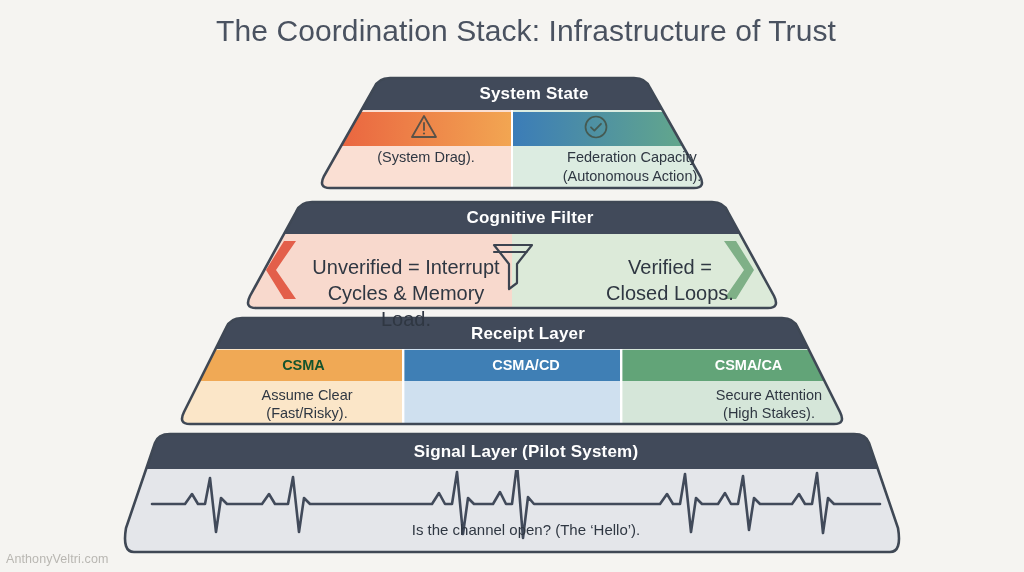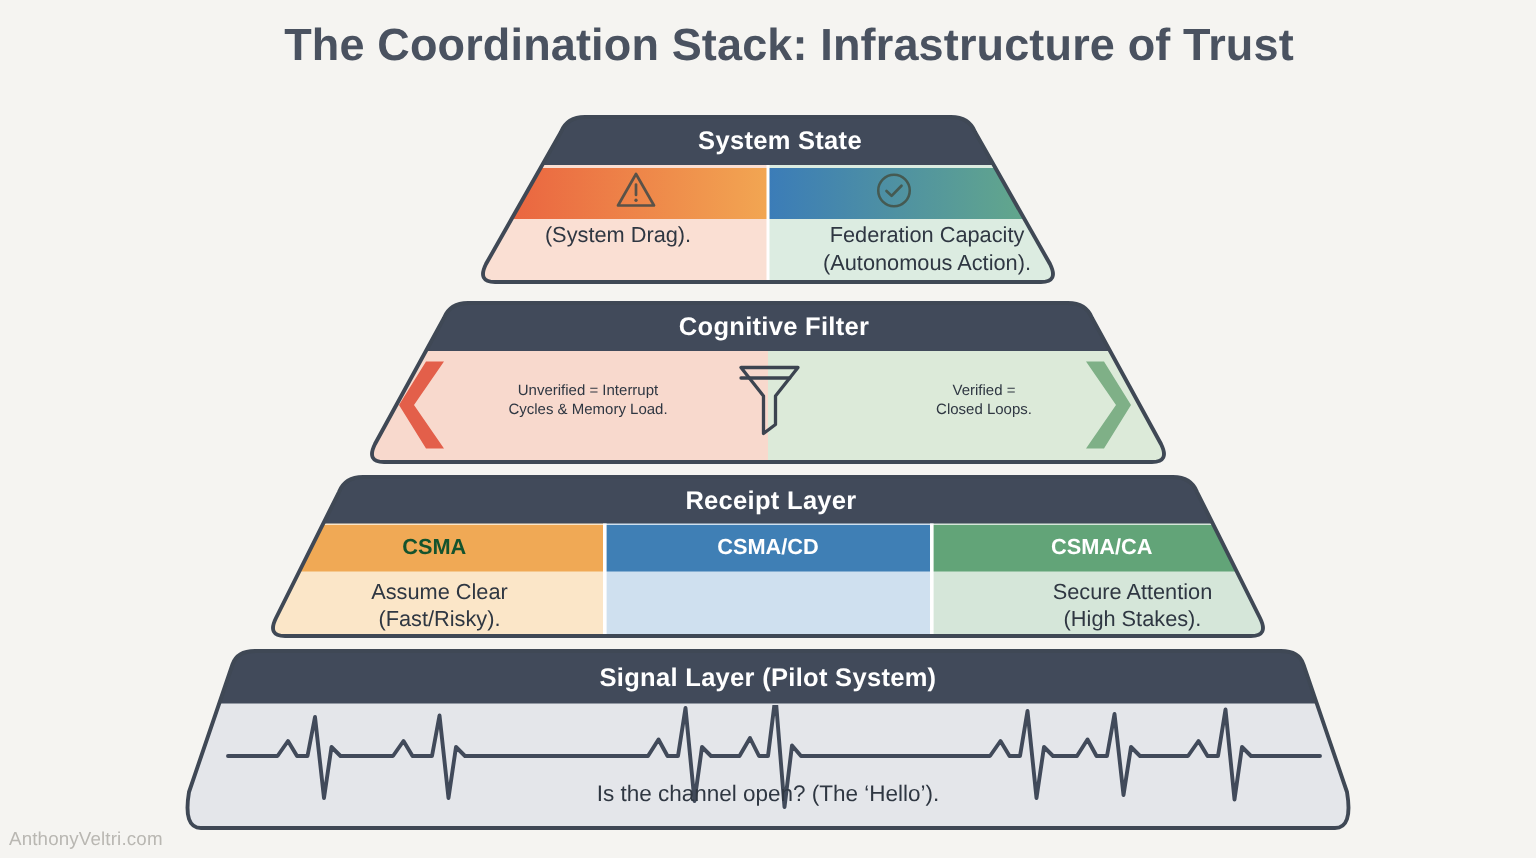--- a/index.html
+++ b/index.html
@@ -25,39 +25,39 @@
   }
 
   
   #page-title {
     position: absolute;
     top: 14px;
     left: 0;
     width: 1024px;
     text-align: center;
     font-size: 30px;
-    font-weight: bold;
+    font-weight: normal;
     color: #4a5260;
     letter-spacing: 0.1px;
     padding-left: 28px;
   }
 
   
   #pyramid-svg {
     position: absolute;
     top: 0;
     left: 0;
     width: 1024px;
     height: 572px;
   }
 
   
   .overlay {
     position: absolute;
-    top: 0; left: 0;
+    top: 0; left: 14px;
     width: 952px;
     height: 572px;
     pointer-events: none;
   }
   .overlay > * { pointer-events: auto; }
 
   .tier-title {
     position: absolute;
     text-align: center;
     color: #ffffff;
@@ -77,21 +77,21 @@
 
   .col-head {
     position: absolute;
     text-align: center;
     font-weight: bold;
     font-size: 14.5px;
     line-height: 1;
   }
 
   .tier1-text { font-size: 14.5px; line-height: 1.28; }
-  .tier2-text { font-size: 10px; line-height: 1.3; }
+  .tier2-text { font-size: 20px; line-height: 1.3; }
 
   
   #watermark {
     position: absolute;
     left: 6px;
     bottom: 6px;
     font-size: 12.5px;
     color: #b9b7b2;
     letter-spacing: 0.1px;
     margin-top: 12px;

